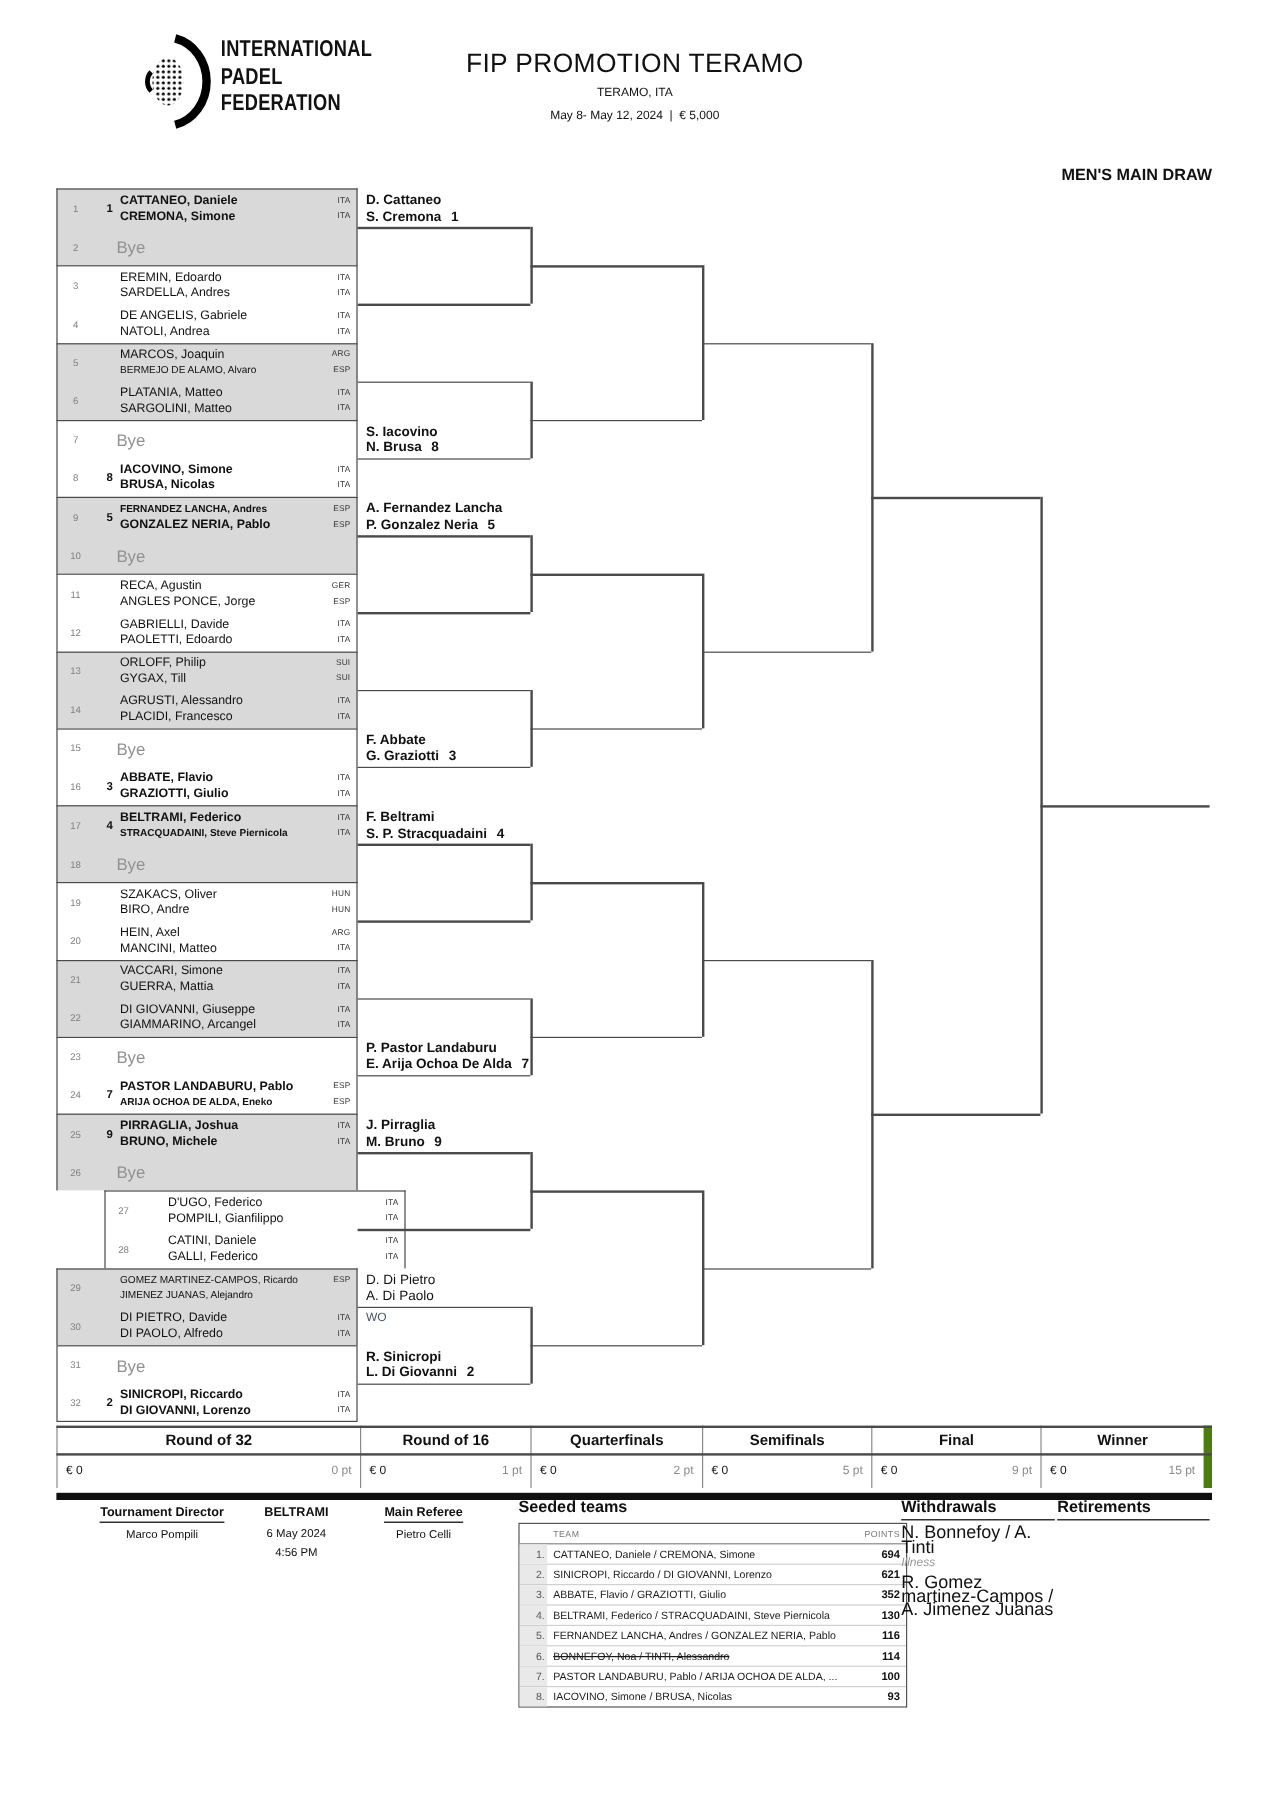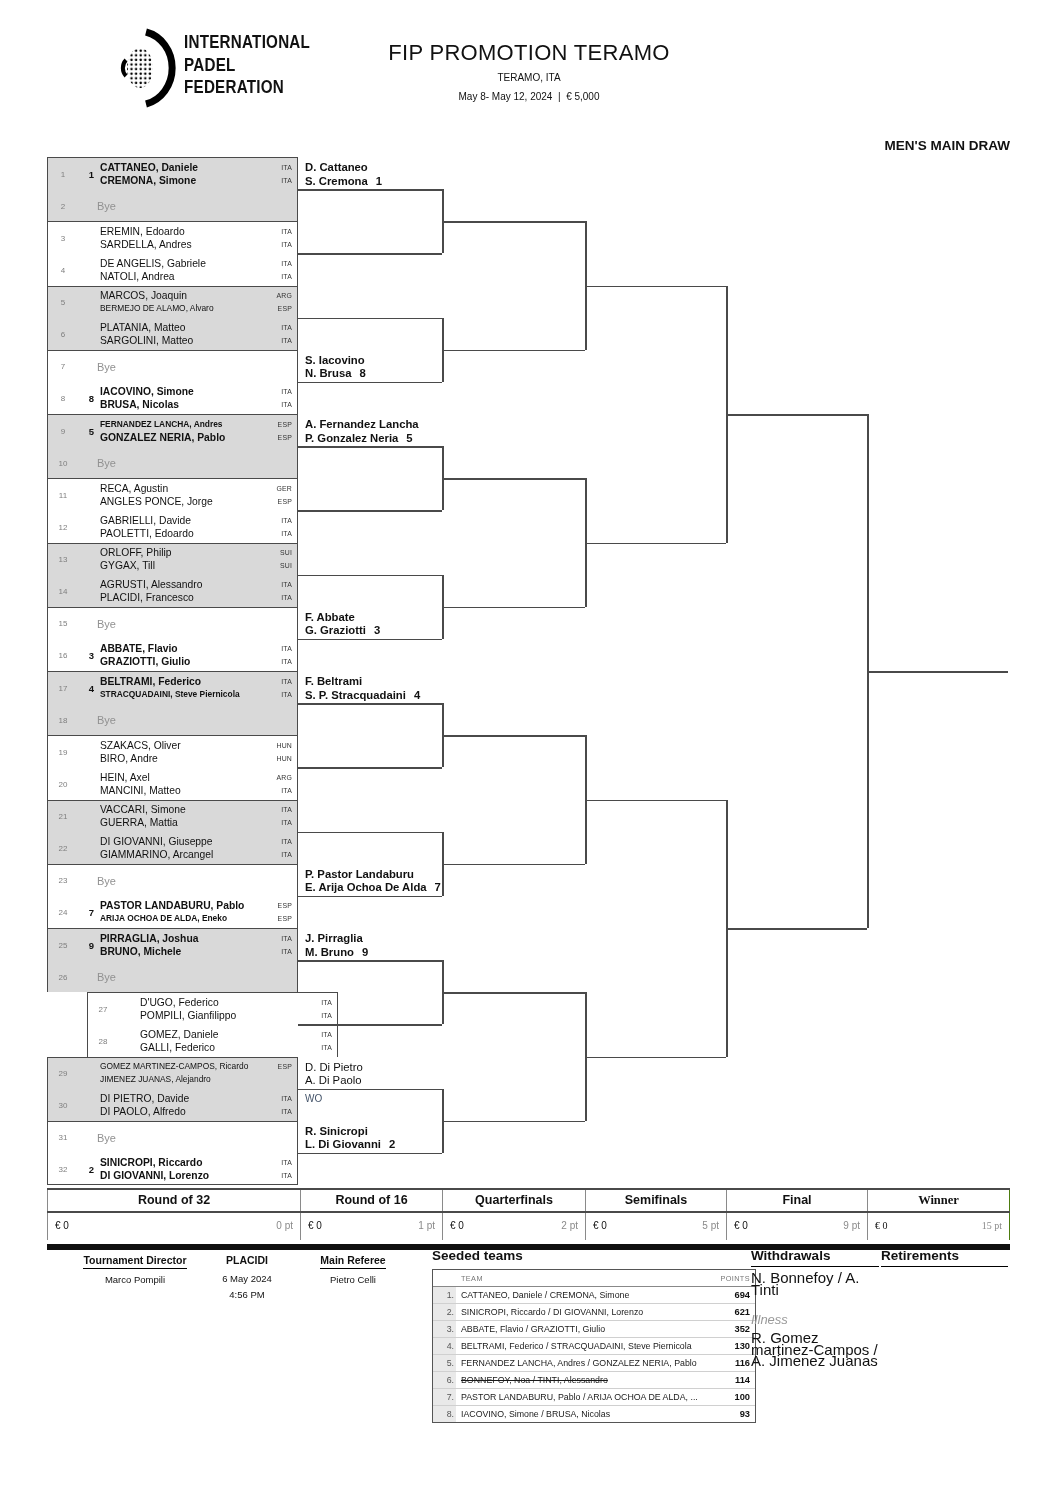--- a/index.html
+++ b/index.html
@@ -23,32 +23,32 @@
   .e-num{width:30px;display:flex;align-items:center;justify-content:center;
          font-size:8px;color:#7f7f7f;}
   .e-seed{width:16px;display:flex;align-items:center;justify-content:flex-end;
           padding-right:3px;font-size:9.5px;font-weight:bold;}
   .e-names{flex:1;min-width:0;padding:2.5px 0 0 3px;}
   .p-line{font-size:10.3px;line-height:13px;white-space:nowrap;overflow:hidden;}
   .p-line.b{font-weight:bold;}
   .p-line.small{font-size:8.4px;}
   .e-ccs{width:27px;padding:2.5px 5px 0 0;text-align:right;}
   .cc-line{font-size:6.9px;line-height:13px;color:#333;letter-spacing:0.2px;}
-  .bye{flex:1;display:flex;align-items:center;font-size:11px;color:#919191;padding-left:19px;text-align:center;}
+  .bye{flex:1;display:flex;align-items:center;font-size:14px;color:#919191;padding-left:19px;text-align:center;}
   
   .hline{position:absolute;height:1.5px;background:#4a4a4a;}
   .vline{position:absolute;width:1.5px;background:#4a4a4a;}
   .r16{position:absolute;left:305px;width:175px;}
   .r16l{font-size:11.3px;line-height:13.5px;white-space:nowrap;}
   .r16.b{font-weight:bold;}
   .r16seed{padding-left:8px;}
   .wo{position:absolute;left:305px;font-size:10px;color:#44546a;}
   
   .rcol{position:absolute;top:1188px;height:52px;box-sizing:border-box;border-left:1px solid #8a8a8a;}
-  .rcol.lastcol{border-right:1px solid #4d7c0f;font-family:Liberation Serif, serif;}
+  .rcol.lastcol{border-right:7px solid #4d7c0f;}
   .rhead{height:23px;box-sizing:border-box;padding-top:5px;text-align:center;
          font-weight:bold;font-size:12.5px;}
   .rprize{height:29px;display:flex;align-items:center;justify-content:space-between;
           padding:0 7px;font-size:10px;}
   .rpt{color:#8a8a8a;}
   .bar{position:absolute;left:47px;width:963px;top:1244px;height:6px;background:#101010;}
   
   .fc{position:absolute;text-align:center;}
   .flabel{font-weight:bold;font-size:10.5px;}
   .flabel.u{border-bottom:1.5px solid #000;padding-bottom:2px;display:inline-block;}
@@ -63,21 +63,21 @@
   .shead .sn{background:transparent;}
   .steam{flex:1;display:flex;align-items:center;padding-left:5px;font-size:8.8px;
          white-space:nowrap;overflow:hidden;color:#1a1a1a;}
   .srow.struck .steam{text-decoration:line-through;}
   .spts{width:36px;display:flex;align-items:center;justify-content:flex-end;padding-right:5px;
         font-weight:bold;font-size:9.3px;}
   .shead .steam,.shead .spts{font-weight:normal;font-size:7.3px;color:#777;letter-spacing:0.4px;}
   .wd{position:absolute;top:1248px;}
   .whead{font-weight:bold;font-size:13.5px;border-bottom:1.5px solid #000;padding-bottom:3px;}
   .wteam{font-size:15px;line-height:11.5px;margin-top:5px;color:#111;}
-  .wreason{font-size:13px;color:#999;font-style:italic;margin-top:17px;}
+  .wreason{font-size:10px;color:#999;font-style:italic;margin-top:2px;}
 </style>
 </head>
 <body>
 
 <div class="page" id="sheet">
 
   <svg width="64" height="84" viewBox="0 0 64 84" style="position:absolute;left:116px;top:26px;">
     <defs>
       <pattern id="dts" width="4.6" height="4.6" patternUnits="userSpaceOnUse">
         <circle cx="1.7" cy="1.7" r="1.25" fill="#000"></circle>
@@ -101,21 +101,21 @@
 
   <div class="draw-title">MEN'S MAIN DRAW</div>
 
   <div class="bar"></div>
 
   <div class="fc" style="left:65px;top:1250px;width:140px;">
     <div><span class="flabel u">Tournament Director</span></div>
     <div class="fval">Marco Pompili</div>
   </div>
   <div class="fc" style="left:203px;top:1250px;width:88px;">
-    <div><span class="flabel">PLACIDI</span></div>
+    <div><span class="flabel">BELTRAMI</span></div>
     <div class="fval">6 May 2024</div>
     <div class="fval">4:56 PM</div>
   </div>
   <div class="fc" style="left:297px;top:1250px;width:112px;">
     <div><span class="flabel u">Main Referee</span></div>
     <div class="fval">Pietro Celli</div>
   </div>
 
   <div class="seeded-title">Seeded teams</div>
   <div class="seeded" id="seeded-table">
@@ -470,21 +470,21 @@
         </div>
         <div class="e-ccs">
           <div class="cc-line">ITA</div>
           <div class="cc-line">ITA</div>
         </div>
       </div>
       <div class="entry">
         <span class="e-num">28</span>
         <span class="e-seed"></span>
         <div class="e-names">
-          <div class="p-line">GOMEZ, Daniele</div>
+          <div class="p-line">CATINI, Daniele</div>
           <div class="p-line">GALLI, Federico</div>
         </div>
         <div class="e-ccs">
           <div class="cc-line">ITA</div>
           <div class="cc-line">ITA</div>
         </div>
       </div>
     </div>
     <div class="match shaded" style="top: 1056.5px;">
       <div class="entry">

